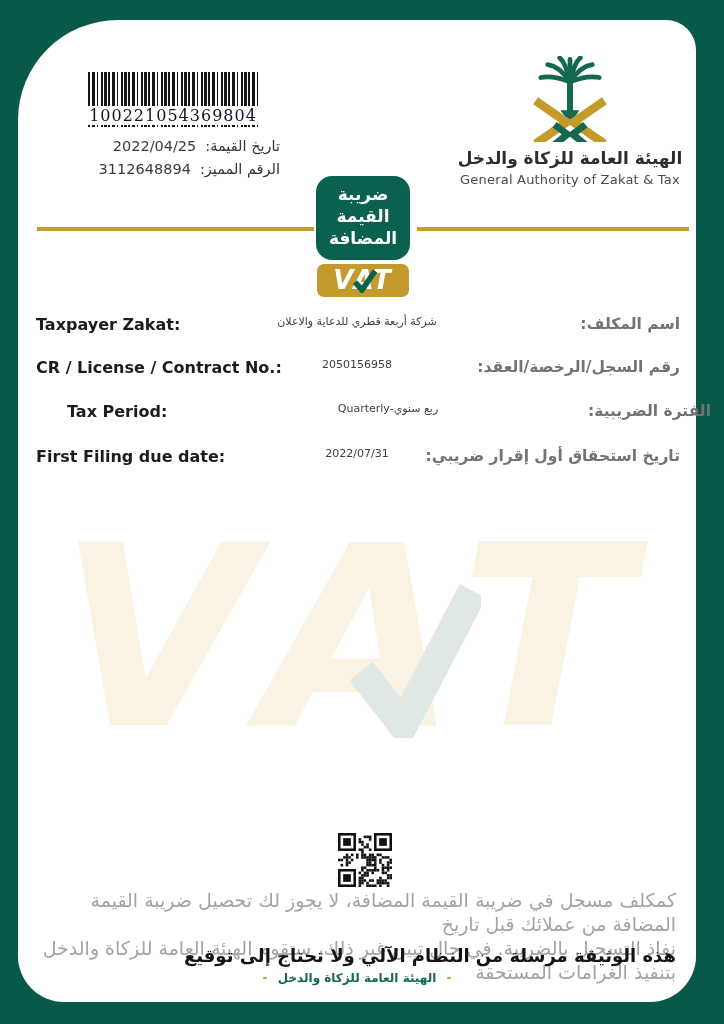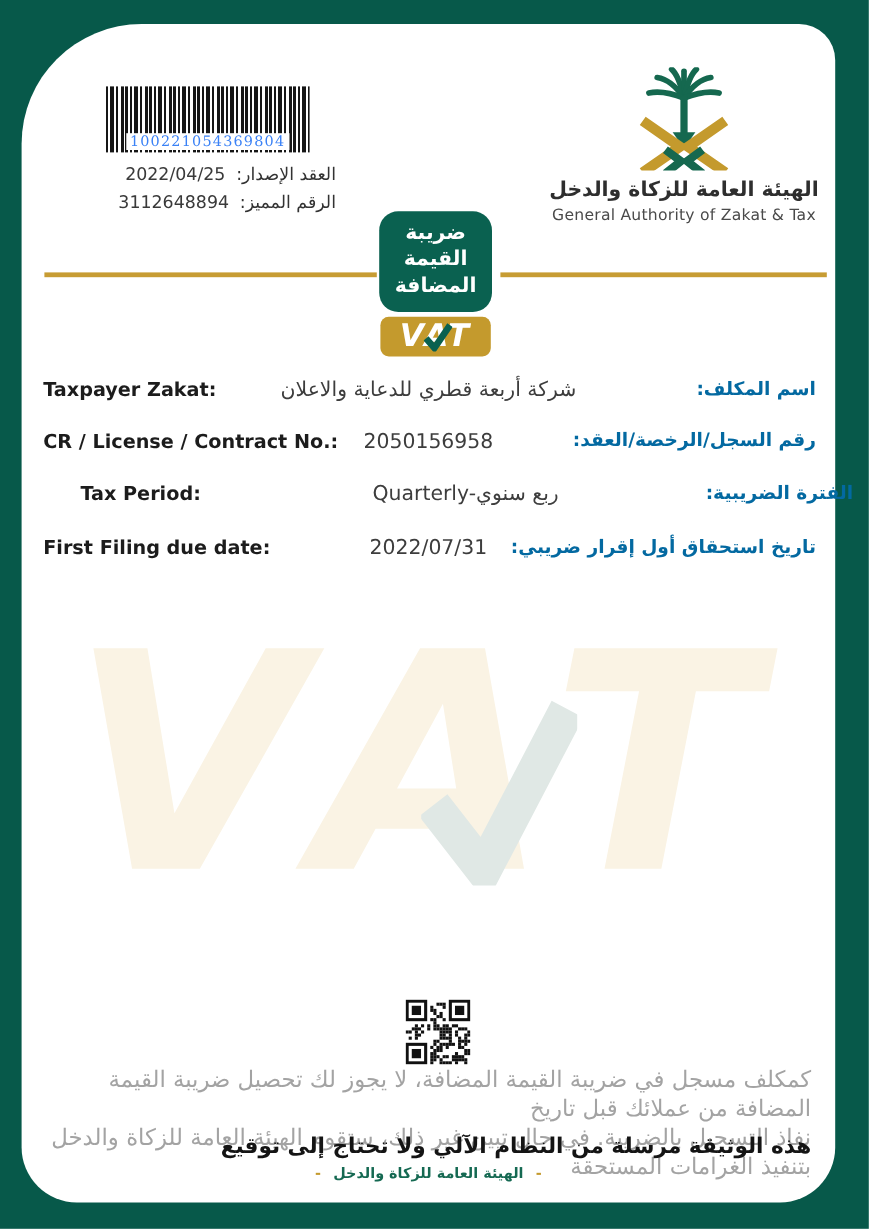--- a/index.html
+++ b/index.html
@@ -18,21 +18,21 @@
   .barcode .bars{
     position:absolute;inset:0;
     background:repeating-linear-gradient(90deg,
       #161616 0 2px,#fff 2px 4px,#161616 4px 7px,#fff 7px 9px,
       #161616 9px 10px,#fff 10px 13px,#161616 13px 15px,#fff 15px 16px,
       #161616 16px 19px,#fff 19px 20px);
   }
   .barcode .digits{
     position:absolute;left:50%;bottom:2px;transform:translateX(-50%);
     background:#fff;padding:0 3px;
-    font-family:"DejaVu Serif", serif;font-size:12px;letter-spacing:1px;color:#3b82f6;
+    font-family:"DejaVu Serif", serif;font-size:16px;letter-spacing:1px;color:#0f172a;
     white-space:nowrap;
   }
   .issue-block{position:absolute;left:40px;top:118px;width:222px;direction:rtl;}
   .issue-row{display:flex;direction:rtl;justify-content:flex-start;gap:9px;
     font-size:14.5px;color:#333;margin-bottom:7px;white-space:nowrap;}
   .issue-row .val{direction:ltr;unicode-bidi:embed;color:#3a3a3a;}
   
   .authority{position:absolute;left:392px;top:36px;width:320px;text-align:center;}
   .authority svg{display:inline-block;}
   .authority .name-ar{font-size:17px;font-weight:bold;color:#2e2e2e;margin-top:2px;direction:rtl;}
@@ -53,22 +53,22 @@
   }
   .vat-badge .word{
     font-size:26px;font-weight:bold;color:#fff;line-height:33px;letter-spacing:2px;
     font-style:italic;
   }
   .vat-badge svg{position:absolute;left:36px;top:5px;}
   
   .f-row{position:absolute;left:0;width:100%;height:22px;}
   .f-row.r1{top:295px;} .f-row.r2{top:338px;} .f-row.r3{top:382px;margin-left:31px;} .f-row.r4{top:427px;}
   .f-en{position:absolute;left:18px;font-weight:bold;font-size:16px;color:#1c1c1c;white-space:nowrap;}
-  .f-val{position:absolute;left:150px;right:150px;text-align:center;font-size:17px;color:#3d3d3d;white-space:nowrap;}
-  .f-ar{position:absolute;right:16px;font-weight:bold;font-size:15.5px;color:#0369a1;direction:rtl;white-space:nowrap;}
+  .f-val{position:absolute;left:150px;right:150px;text-align:center;font-size:11px;color:#3d3d3d;white-space:nowrap;}
+  .f-ar{position:absolute;right:16px;font-weight:bold;font-size:15.5px;color:#737373;direction:rtl;white-space:nowrap;}
   
   .watermark{position:absolute;left:25px;top:505px;width:630px;height:230px;pointer-events:none;}
   .watermark .wm-text{
     font-size:252px;font-weight:bold;font-style:italic;letter-spacing:26px;
     color:#faf3e4;line-height:225px;text-align:center;white-space:nowrap;
   }
   .watermark svg{position:absolute;left:308px;top:58px;}
   
   .qr{position:absolute;left:320px;top:813px;width:54px;height:54px;}
   
@@ -91,21 +91,21 @@
 
 <div class="sheet">
 
   <div class="barcode">
     <div class="bars"></div>
     <div class="digits">100221054369804</div>
   </div>
 
   <div class="issue-block">
     <div class="issue-row">
-      <span>العقد الإصدار:</span>
+      <span>تاريخ القيمة:</span>
       <span class="val" dir="ltr">2022/04/25</span>
     </div>
     <div class="issue-row">
       <span>الرقم المميز:</span>
       <span class="val" dir="ltr">3112648894</span>
     </div>
   </div>
 
   <div class="authority">
     <svg width="92" height="86" viewBox="0 0 100 100">

